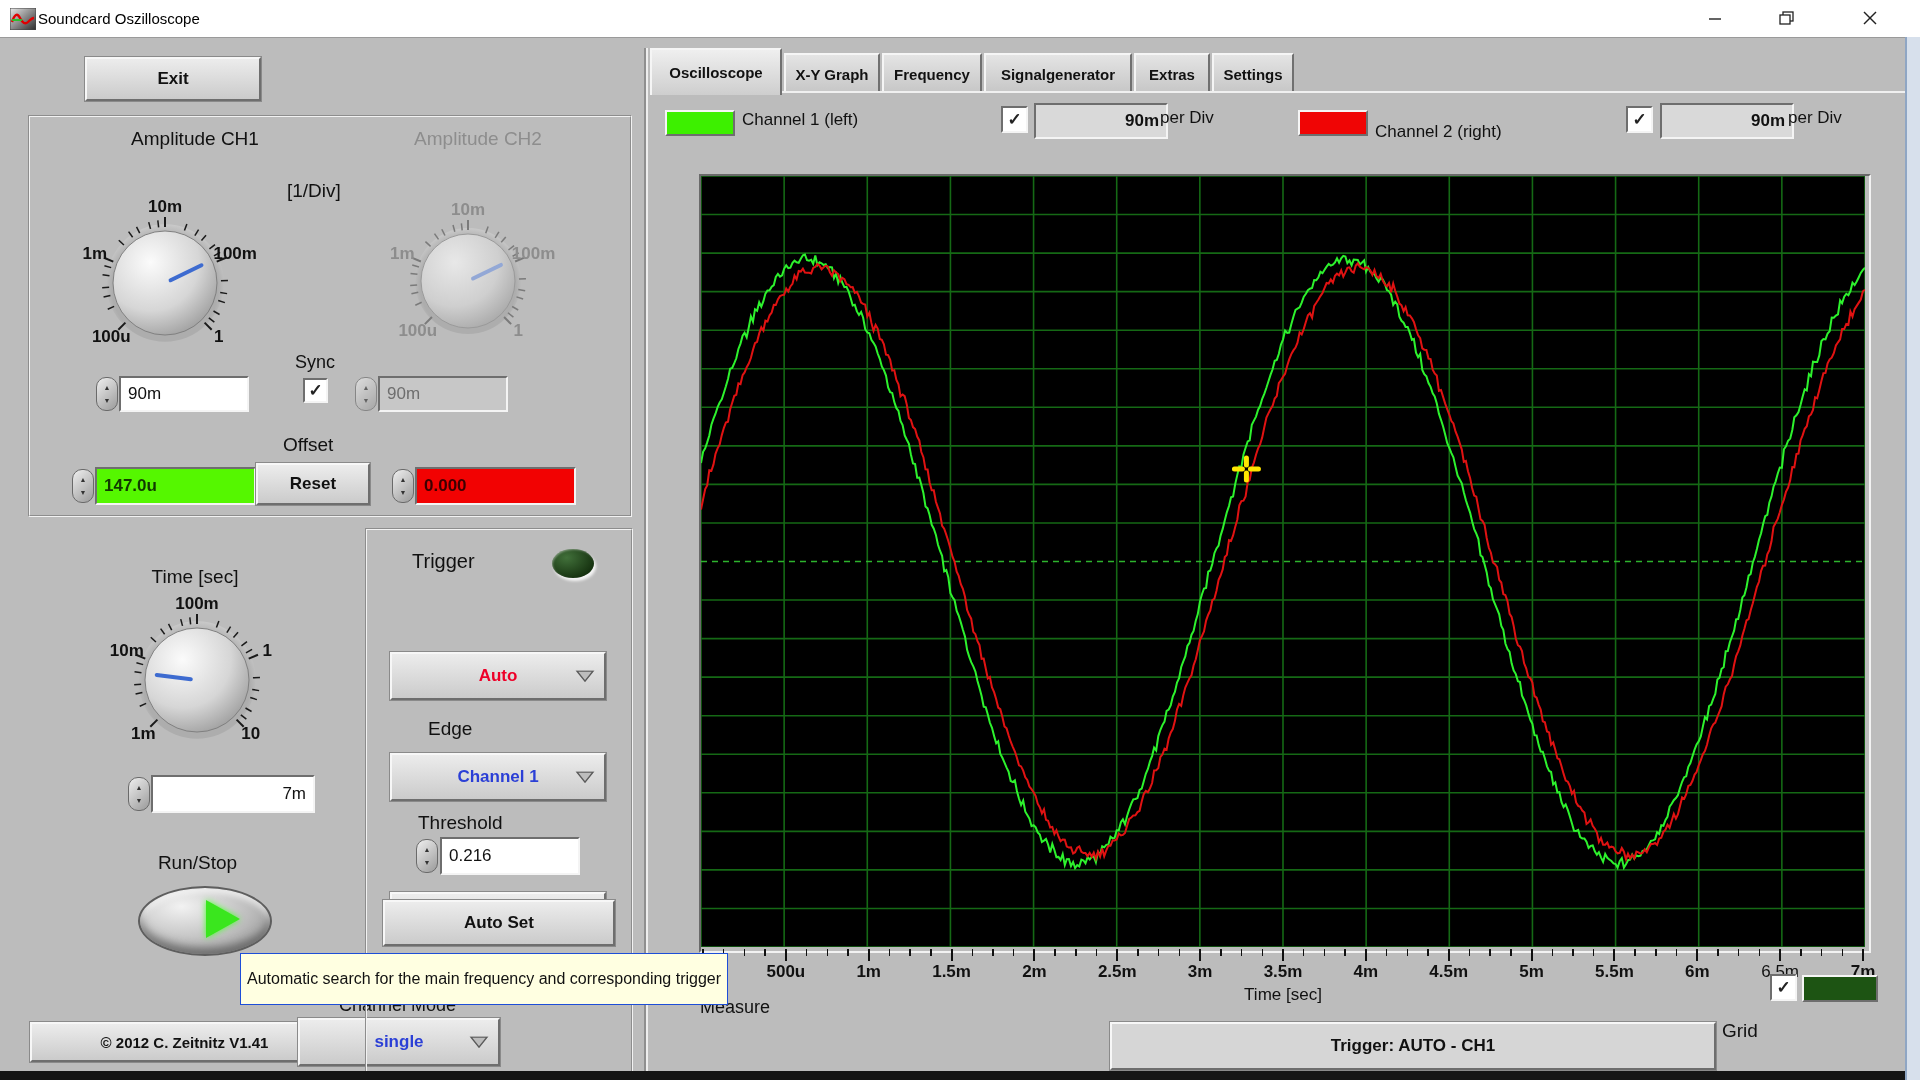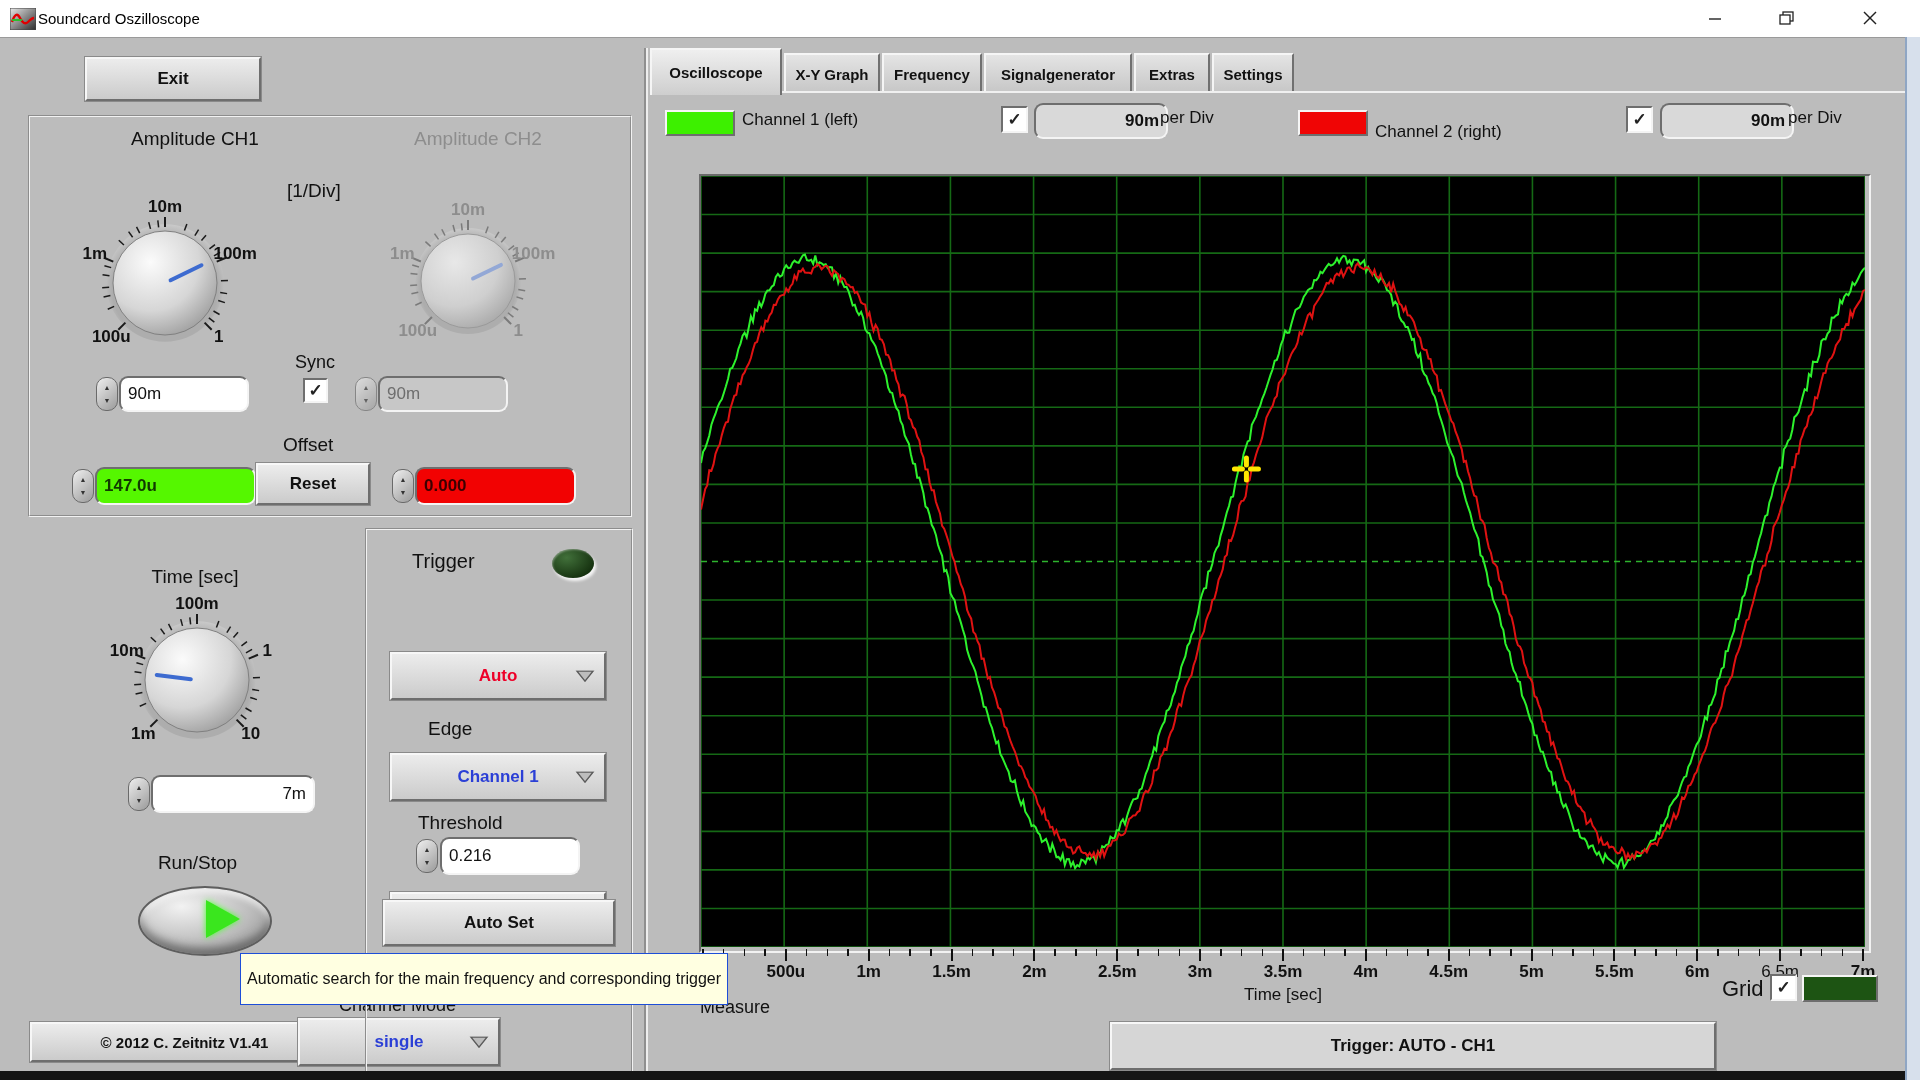--- a/index.html
+++ b/index.html
@@ -16,21 +16,21 @@
           border:2px solid;border-color:#f7f7f7 #6e6e6e #6e6e6e #f7f7f7;
           box-shadow:0 0 0 1px #8a8a8a;}
   .sunken{border:2px solid;border-color:#6e6e6e #f4f4f4 #f4f4f4 #6e6e6e;}
   .groove-o{border:1px solid;border-color:#8d8d8d #f2f2f2 #f2f2f2 #8d8d8d;}
   .groove-i{position:absolute;inset:0;border:1px solid;border-color:#f2f2f2 #8d8d8d #8d8d8d #f2f2f2;pointer-events:none;}
   .lbl{font-weight:normal;font-size:18px;white-space:nowrap;}
   .dial-lbl{position:absolute;font-weight:bold;font-size:17px;transform:translate(-50%,-50%);white-space:nowrap;}
   .btn{display:flex;align-items:center;justify-content:center;font-weight:bold;font-size:17px;cursor:default;}
   .dropdown{display:flex;align-items:center;justify-content:center;font-weight:bold;font-size:17px;position:relative;}
   .dd-arrow{position:absolute;right:9px;top:50%;transform:translateY(-45%);}
-  .field{display:flex;align-items:center;font-size:17px;background:#fff;padding:0 7px;border-radius:9px;}
+  .field{display:flex;align-items:center;font-size:17px;background:#fff;padding:0 7px;}
   .chk{background:#fff;border:2px solid;border-color:#6e6e6e #f4f4f4 #f4f4f4 #6e6e6e;
        display:flex;align-items:center;justify-content:center;font-size:17px;font-weight:bold;color:#222;line-height:1;}
   .spin{width:20px;height:32px;border-radius:10px;background:linear-gradient(135deg,#efefef,#9a9a9a);
         border:1px solid #6a6a6a;display:flex;flex-direction:column;align-items:center;justify-content:space-evenly;
         font-size:7px;color:#333;}
   .tab{position:absolute;top:53px;height:38px;background:linear-gradient(180deg,#e4e4e4,#c6c6c6);
        border:2px solid;border-color:#f5f5f5 #707070 #a0a0a0 #f5f5f5;border-bottom:none;
        display:flex;align-items:center;justify-content:center;font-weight:bold;font-size:15px;}
   .tab.active{top:48px;height:45px;background:linear-gradient(180deg,#efefef,#cecece);z-index:5;}
   .tooltip{position:absolute;background:#ffffe1;border:1px solid #1d4ed8;font-size:16px;
@@ -482,21 +482,21 @@
       <span style="position: absolute; left: 662.857px; transform: translateX(-50%); font-weight: bold; font-size: 17px;">4m</span>
       <span style="position: absolute; left: 745.714px; transform: translateX(-50%); font-weight: bold; font-size: 17px;">4.5m</span>
       <span style="position: absolute; left: 828.571px; transform: translateX(-50%); font-weight: bold; font-size: 17px;">5m</span>
       <span style="position: absolute; left: 911.429px; transform: translateX(-50%); font-weight: bold; font-size: 17px;">5.5m</span>
       <span style="position: absolute; left: 994.286px; transform: translateX(-50%); font-weight: bold; font-size: 17px;">6m</span>
       <span style="position: absolute; left: 1077.14px; transform: translateX(-50%); font-weight: normal; font-size: 17px;">6.5m</span>
       <span style="position: absolute; left: 1160px; transform: translateX(-50%); font-weight: bold; font-size: 17px;">7m</span>
     </div>
   <div class="abs lbl" style="left:703px;top:985px;width:1160px;text-align:center;font-size:17px">Time [sec]</div>
 
-  <div class="abs lbl" style="left:1722px;top:976px;font-size:22px">Grid</div>
+  <div class="abs lbl" style="left:1722px;top:1020px;font-size:19px">Grid</div>
   <div class="abs chk" style="left:1770px;top:974px;width:23px;height:23px">✓</div>
   <div class="abs swatch3d" id="sw-grid" style="left: 1802px; top: 975px; width: 72px; height: 23px; background: rgb(29, 84, 19);"></div>
 
   <div class="abs lbl" style="left:700px;top:997px">Measure</div>
 
   <div class="abs raised btn" style="left:1110px;top:1022px;width:602px;height:44px;background:#d6d6d6">
     <span>Trigger: AUTO - CH1</span>
   </div>
 
   <div class="abs" style="left:0;top:1071px;width:1905px;height:9px;background:#151515"></div>

